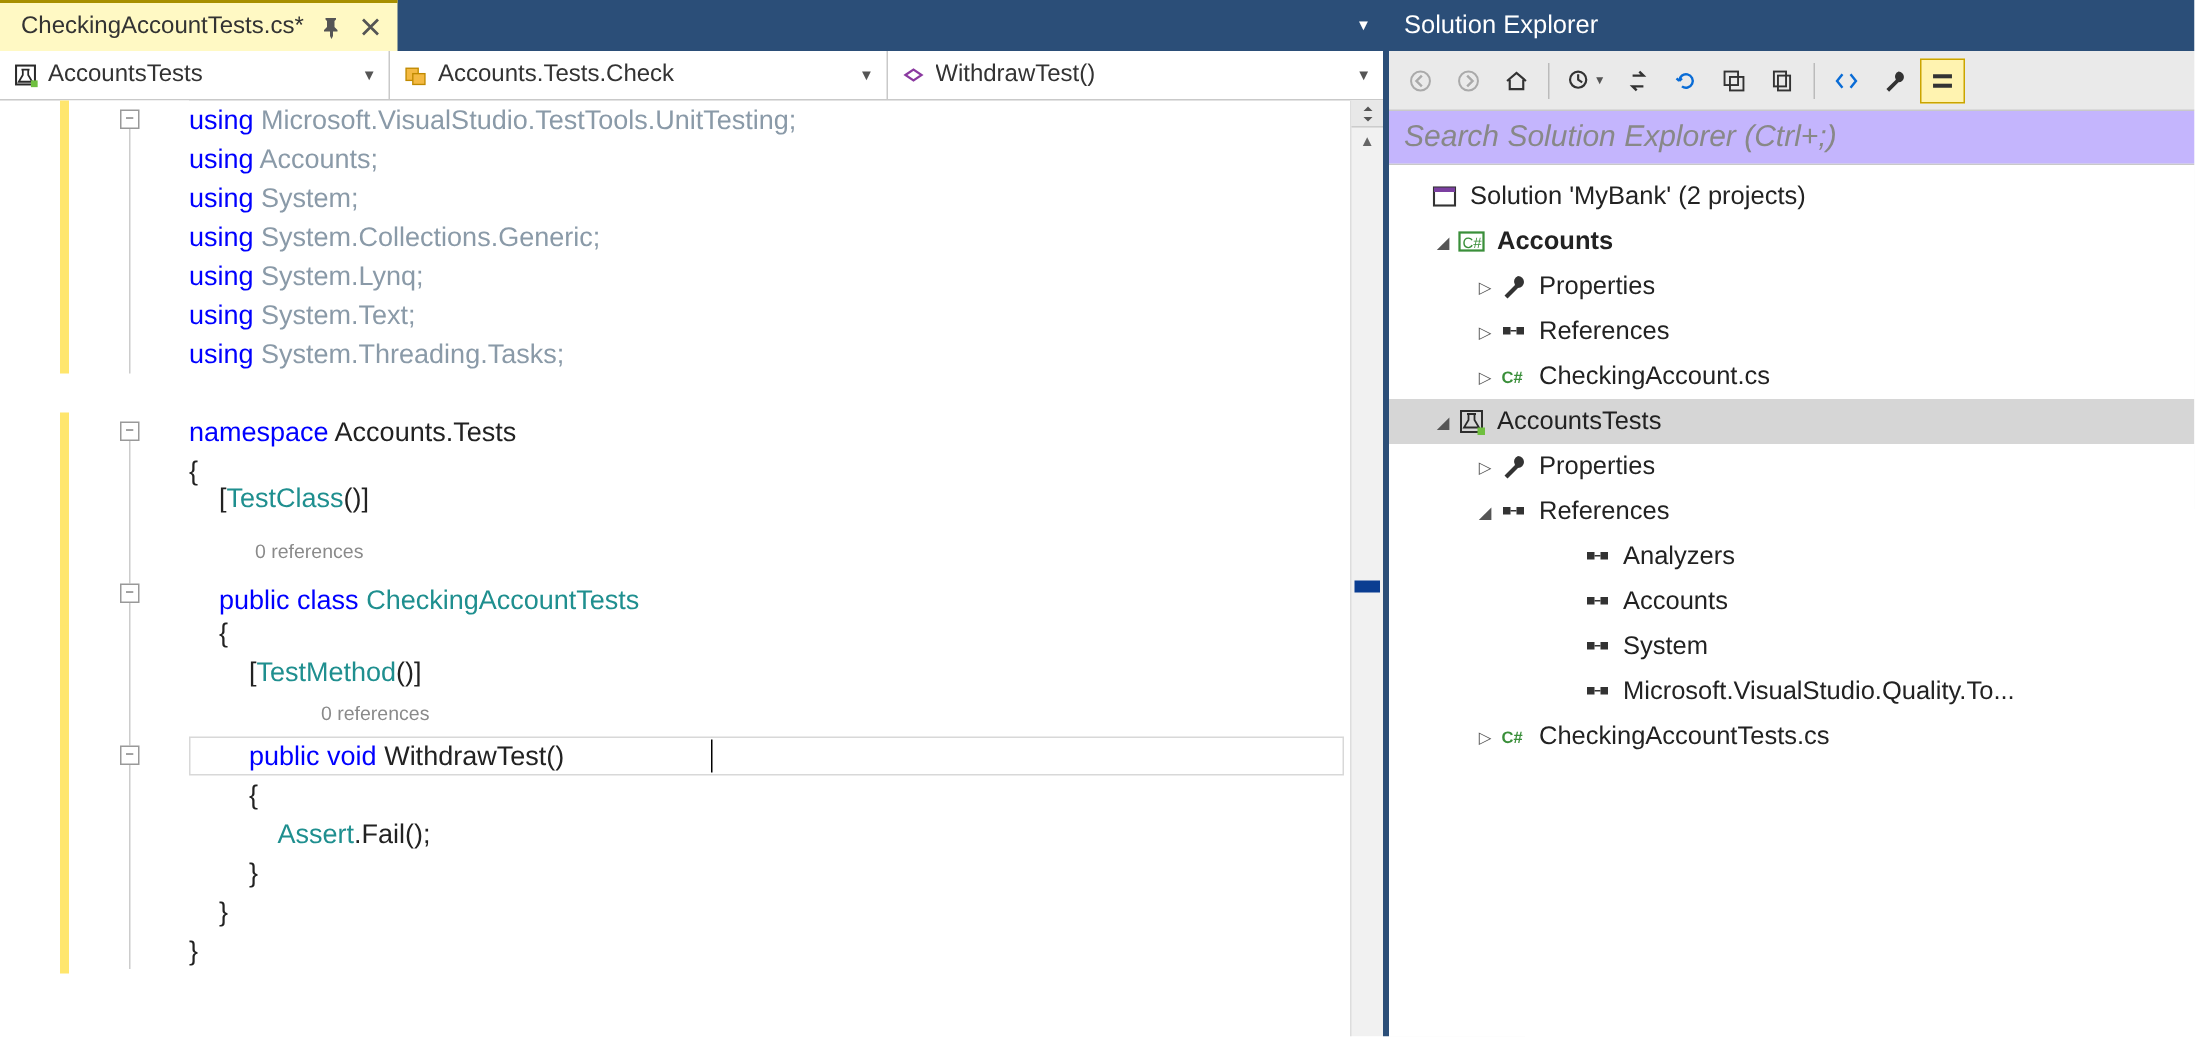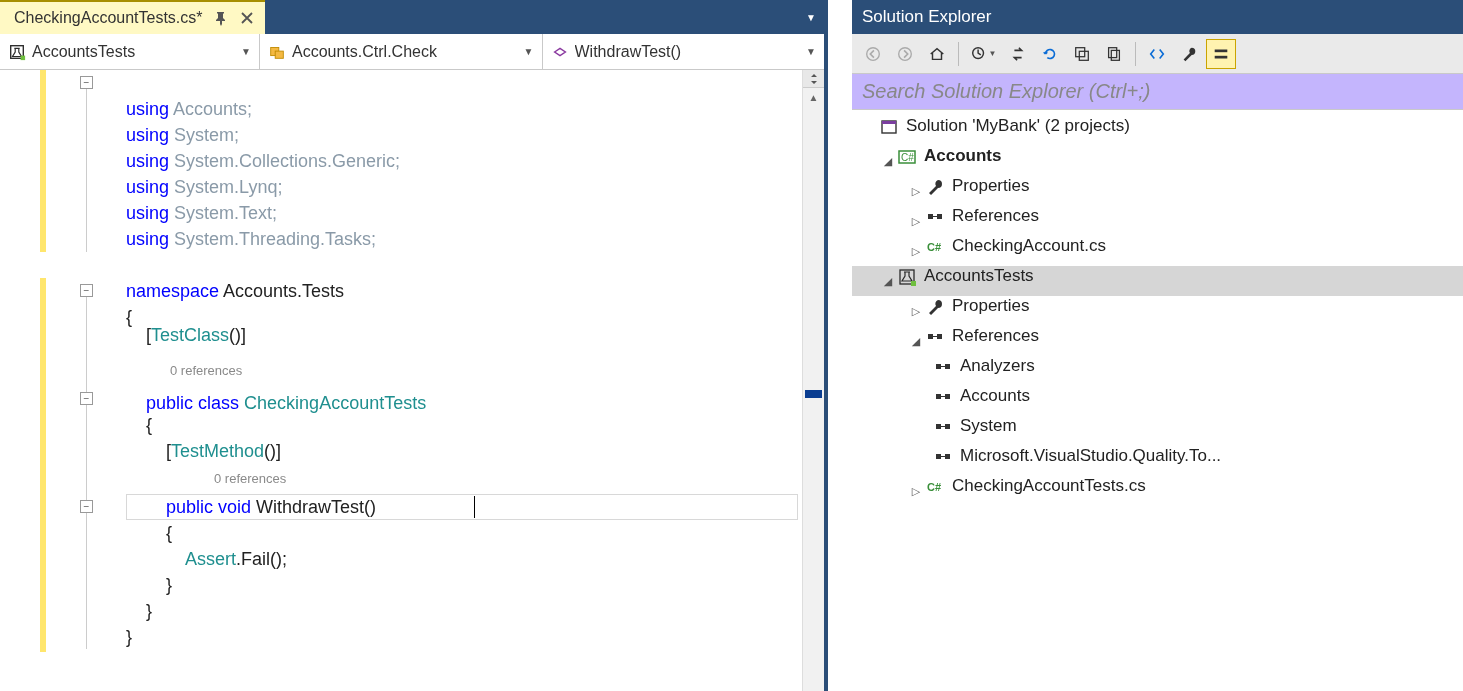--- a/index.html
+++ b/index.html
@@ -1,17 +1,17 @@
 <!DOCTYPE html>
 <html><head>
 <meta charset="utf-8">
 <style>
   * { box-sizing: border-box; margin: 0; padding: 0; font-family: "Segoe UI", Tahoma, sans-serif; }
   html, body { width: 1463px; height: 691px; overflow: hidden; background: #fff; }
-  .root { display: flex; width: 100%; height: 100%; gap: 24px; }
+  .root { display: flex; width: 100%; height: 100%; }
 
   
   .editor-pane { flex: 1 1 auto; display: flex; flex-direction: column; border-right: 4px solid #2b4e78; background: #fff; }
   .title-bar { height: 34px; background: #2b4e78; display: flex; align-items: flex-end; }
   .tab { height: 34px; background: #fff9c4; display: flex; align-items: center; padding: 0 10px 0 14px; gap: 10px; border-top: 2px solid #a78f00; }
   .tab-text { font-size: 16px; color: #333; }
   .pin-icon, .close-icon { width: 16px; height: 16px; display: inline-flex; align-items: center; justify-content: center; font-size: 13px; color: #555; cursor: pointer; }
   .title-bar-spacer { flex: 1; }
   .title-bar-drop { width: 26px; height: 34px; display: flex; align-items: center; justify-content: center; color: #fff; font-size: 10px; cursor: pointer; }
 
@@ -44,46 +44,46 @@
   .ref { position: absolute; font-size: 13px; color: #8a8a8a; font-family: Liberation Sans, sans-serif; }
 
   .vscroll { position: absolute; right: 0; top: 0; bottom: 0; width: 22px; background: #f1f1f1; border-left: 1px solid #ddd; }
   .vscroll .split { position: absolute; top: 0; left: 0; right: 0; height: 18px; background: #e8e8e8; border-bottom: 1px solid #ccc; display: flex; align-items: center; justify-content: center; font-size: 12px; color: #555; cursor: pointer; }
   .vscroll .arrow-up { position: absolute; top: 18px; left: 0; right: 0; height: 18px; display: flex; align-items: center; justify-content: center; font-size: 10px; color: #666; cursor: pointer; }
   .vscroll .mark { position: absolute; left: 2px; right: 2px; height: 8px; background: #0a3d91; }
 
   .caret-line { position: absolute; width: 1px; height: 22px; background: #000; }
 
   
-  .sol-pane { width: 611px; display: flex; flex-direction: column; background: #f5f5f5; }
+  .sol-pane { width: 537px; display: flex; flex-direction: column; background: #f5f5f5; }
   .sol-title { height: 34px; background: #2b4e78; color: #fff; display: flex; align-items: center; padding: 0 10px; font-size: 17px; }
   .sol-toolbar { height: 40px; background: #eaeaea; border-bottom: 1px solid #c9c9c9; display: flex; align-items: center; padding: 0 6px; gap: 2px; }
   .tbtn { width: 30px; height: 30px; display: inline-flex; align-items: center; justify-content: center; cursor: pointer; border: 1px solid transparent; }
   .tbtn svg { width: 18px; height: 18px; }
   .tbtn.sel { background: #fff3b0; border: 1px solid #caa400; }
   .tsep { width: 1px; height: 24px; background: #bbb; margin: 0 4px; }
   .tbtn .mini-caret { font-size: 8px; color: #555; margin-left: 1px; }
 
   .sol-search { height: 36px; border-bottom: 1px solid #c9c9c9; }
   .sol-search input { width: 100%; height: 100%; border: none; padding: 0 10px; font-size: 20px; background: #c4b5fd; color: #666; outline: none; }
   .sol-search input::placeholder { color: #888; font-style: italic; }
 
   .tree { flex: 1; background: #fff; padding: 6px 0; overflow: auto; font-size: 17px; color: #222; }
-  .node { display: flex; height: 30px; padding-right: 8px; cursor: pointer; }
+  .node { display: flex; align-items: center; height: 30px; padding-right: 8px; cursor: pointer; }
   .node.selected { background: #d6d6d6; }
   .node .exp { width: 16px; display: inline-flex; align-items: center; justify-content: center; color: #555; font-size: 11px; }
   .node .ico { width: 22px; height: 22px; display: inline-flex; align-items: center; justify-content: center; margin-right: 6px; }
   .node .ico svg { width: 20px; height: 20px; }
   .node .txt { white-space: nowrap; overflow: hidden; text-overflow: ellipsis; }
   .node.bold .txt { font-weight: 600; }
 
   .ind0 { padding-left: 10px; }
   .ind1 { padding-left: 28px; }
   .ind2 { padding-left: 56px; }
-  .ind3 { padding-left: 64px; }
+  .ind3 { padding-left: 112px; }
 </style>
 </head>
 <body>
 
 <div class="root">
 
   <div class="editor-pane">
 
     <div class="title-bar">
       <div class="tab">
@@ -115,21 +115,21 @@
         <span class="lbl">AccountsTests</span>
         <span class="caret">▼</span>
       </div>
       <div class="nav-dd">
         <span class="nav-icon">
           <svg viewBox="0 0 20 20">
               <rect x="3" y="5" width="9" height="9" fill="#f4b942" stroke="#c08a00"></rect>
               <rect x="8" y="9" width="9" height="8" fill="#f4b942" stroke="#c08a00"></rect>
             </svg>
         </span>
-        <span class="lbl">Accounts.Ctrl.Check</span>
+        <span class="lbl">Accounts.Tests.Check</span>
         <span class="caret">▼</span>
       </div>
       <div class="nav-dd">
         <span class="nav-icon">
           <svg viewBox="0 0 20 20">
               <path d="M4 10l6-4 6 4-6 4z" fill="none" stroke="#8b3aa0" stroke-width="1.6"></path>
             </svg>
         </span>
         <span class="lbl">WithdrawTest()</span>
         <span class="caret">▼</span>
@@ -145,20 +145,21 @@
       </div>
       <div class="gutter">
         <div class="fold" style="top:6px"></div>
         <div class="vline" style="top:19px;height:163px"></div>
         <div class="fold" style="top:214px"></div>
         <div class="vline" style="top:227px;height:352px"></div>
         <div class="fold" style="top:322px"></div>
         <div class="fold" style="top:430px"></div>
       </div>
       <div class="code">
+        <div class="ln" style="top:0"><span class="kw">using</span><span class="dim"> Microsoft.VisualStudio.TestTools.UnitTesting;</span></div>
         <div class="ln" style="top:26px"><span class="kw">using</span><span class="dim"> Accounts;</span></div>
         <div class="ln" style="top:52px"><span class="kw">using</span><span class="dim"> System;</span></div>
         <div class="ln" style="top:78px"><span class="kw">using</span><span class="dim"> System.Collections.Generic;</span></div>
         <div class="ln" style="top:104px"><span class="kw">using</span><span class="dim"> System.Lynq;</span></div>
         <div class="ln" style="top:130px"><span class="kw">using</span><span class="dim"> System.Text;</span></div>
         <div class="ln" style="top:208px"><span class="kw">namespace</span><span> Accounts.Tests</span></div>
 
         <div class="ln" style="top:156px"><span class="kw">using</span><span class="dim"> System.Threading.Tasks;</span></div>
         <div class="ln" style="top:234px"><span>{</span></div>
         <div class="ln" style="top:252px"><span>    [</span><span class="typ">TestClass</span><span>()]</span></div>

